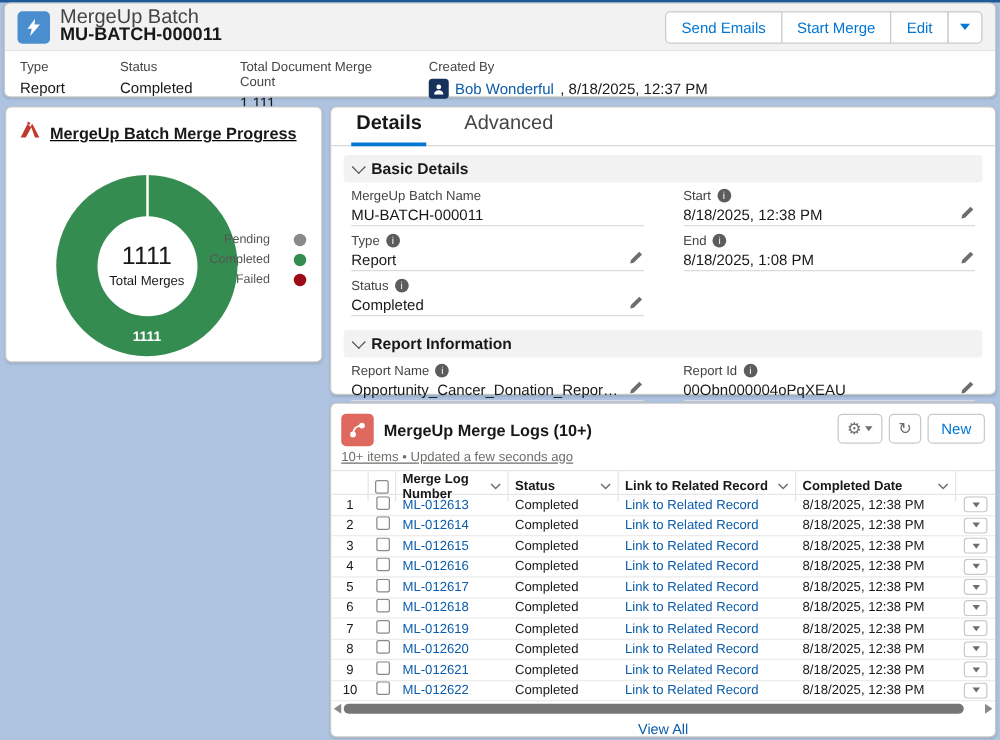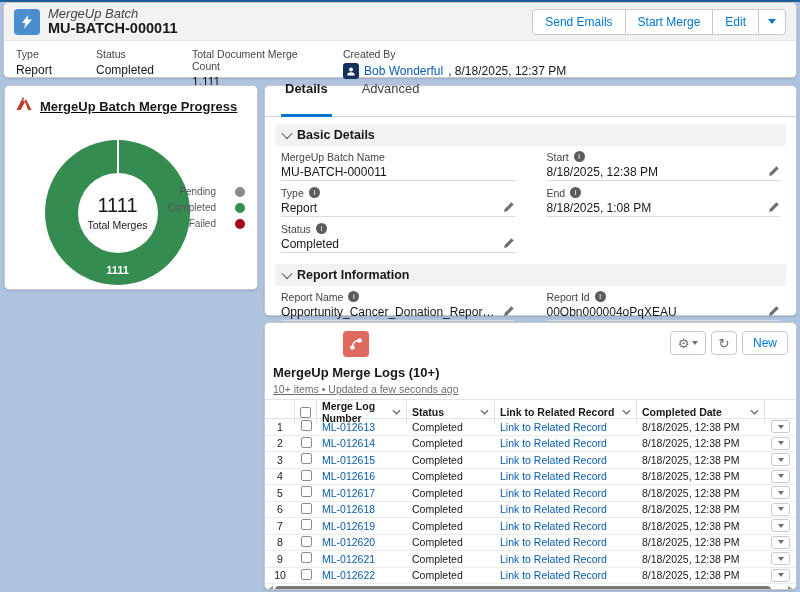--- a/index.html
+++ b/index.html
@@ -6,21 +6,21 @@
   html,body { width:800px; height:592px; font-family:"Liberation Sans","DejaVu Sans",sans-serif; }
   body { background:#aec3df; position:relative; overflow:hidden; }
   .topstrip { position:absolute; top:0; left:0; width:800px; height:2px; background:#1f5a9b; }
   .card { background:#fff; border:1px solid #c9c9c9; border-radius:5px; box-shadow:0 1px 2px rgba(0,0,0,.12); }
 
   
   .header-card { position:absolute; left:3px; top:2px; width:794px; height:76px; }
   .header-top { height:38px; background:#f3f2f2; border-radius:5px 5px 0 0; border-bottom:1px solid #e5e5e5; display:flex; align-items:center; justify-content:space-between; padding:0 10px; }
   .entity { display:flex; align-items:center; gap:8px; }
   .entity-icon { width:26px; height:26px; border-radius:4px; background:#4a8ed0; display:flex; align-items:center; justify-content:center; }
-  .entity-label { font-size:13px; color:#444; line-height:12px;font-style:italic; }
+  .entity-label { font-size:16px; color:#444; line-height:12px; }
   .record-title { font-size:14.5px; font-weight:bold; color:#181818; line-height:16px; }
   .btn-group { display:flex; }
   .btn-group .btn { height:26px; background:#fff; border:1px solid #c9c9c9; color:#0176d3; font-size:12px; padding:0 12px; cursor:pointer; margin-left:-1px; display:flex; align-items:center; font-family:inherit; }
   .btn-group .btn:first-child { border-radius:4px 0 0 4px; margin-left:0; }
   .btn-group .btn.dd { border-radius:0 4px 4px 0; padding:0 9px; }
   .tri-down { width:0; height:0; border-left:4px solid transparent; border-right:4px solid transparent; border-top:5px solid #0176d3; display:inline-block; }
   .header-fields { display:flex; padding:7px 12px 0 12px; }
   .hfield { margin-right:24px; }
   .hfield .hlabel { font-size:10.5px; color:#444; margin-bottom:3px; }
   .hfield .hval { font-size:12px; color:#181818; }
@@ -40,40 +40,40 @@
   .donut-center-label { font-size:10.5px; color:#181818; margin-top:2px; }
   .donut-seg-label { position:absolute; left:0; right:0; bottom:9px; text-align:center; color:#fff; font-size:11px; font-weight:bold; }
   .legend { position:absolute; right:12px; top:100px; }
   .legend-row { display:flex; align-items:center; justify-content:flex-end; gap:19px; margin-bottom:5px; }
   .legend-label { font-size:10px; color:#555; }
   .dot { width:10px; height:10px; border-radius:50%; display:inline-block; }
 
   
   .details-card { position:absolute; left:264px; top:85px; width:533px; height:231px; }
   .tabs { display:flex; border-bottom:1px solid #d8d8d8; padding-left:20px; height:31px; align-items:flex-end; gap:34px; }
-  .tab { font-size:13px; color:#444; padding-bottom:20px; cursor:pointer; position:relative; }
+  .tab { font-size:16px; color:#444; padding-bottom:8px; cursor:pointer; position:relative; }
   .tab.active { font-weight:bold; color:#181818; }
   .tab.active:after { content:""; position:absolute; left:-4px; right:-4px; bottom:-1px; height:3px; background:#0176d3; }
   .section-hdr { margin:7px 10px 0 10px; background:#f3f2f2; border-radius:3px; height:22px; display:flex; align-items:center; gap:6px; padding-left:8px; cursor:pointer; }
   .section-title { font-size:12.5px; font-weight:bold; color:#181818; }
   .chev { width:8px; height:8px; border-left:1.5px solid #555; border-bottom:1.5px solid #555; transform:rotate(-45deg) translate(1px,-1px); display:inline-block; }
   .fgrid { display:flex; padding:0 16px; gap:32px; }
   .fcol { flex:1; min-width:0; }
   .field { margin-top:4px; height:32px; }
   .flabel { display:flex; align-items:center; gap:5px; height:13px; }
   .flabel span.t { font-size:10.5px; color:#444;text-align:center; }
   .info { width:11px; height:11px; border-radius:50%; background:#5c5c5c; color:#fff; font-size:8px; line-height:11px; text-align:center; display:inline-block; cursor:pointer; }
   .fval { display:flex; align-items:center; justify-content:space-between; border-bottom:1px solid #dddbda; height:18px; }
   .fval .v { font-size:12px; color:#181818; white-space:nowrap; overflow:hidden; text-overflow:ellipsis; }
   .pencil { cursor:pointer; flex:0 0 auto; margin-left:6px; }
 
   
   .logs-card { position:absolute; left:264px; top:322px; width:533px; height:268px; overflow:hidden; }
   .logs-head { display:flex; align-items:flex-start; justify-content:space-between; padding:8px 8px 0 8px; }
-  .logs-title-wrap { display:flex; align-items:center; gap:8px;flex-direction:column; }
+  .logs-title-wrap { display:flex; align-items:center; gap:8px; }
   .logs-icon { width:26px; height:26px; border-radius:4px; background:#e0695f; display:flex; align-items:center; justify-content:center; }
   .logs-title { font-size:13px; font-weight:bold; color:#181818; }
   .logs-meta { font-size:10.5px; color:#706e6b; padding:3px 8px 4px 8px;text-decoration:underline; }
   .logs-btns { display:flex; gap:5px; }
   .sbtn { height:24px; border:1px solid #c9c9c9; border-radius:4px; background:#fff; display:flex; align-items:center; justify-content:center; gap:3px; cursor:pointer; color:#706e6b; font-size:13px; font-family:inherit; }
   .sbtn.gear { width:36px; }
   .sbtn.refresh { width:26px; }
   .sbtn.new { width:46px; color:#0176d3; font-size:12px; }
   .tri-sm { width:0; height:0; border-left:3px solid transparent; border-right:3px solid transparent; border-top:4px solid #706e6b; display:inline-block; }
 

